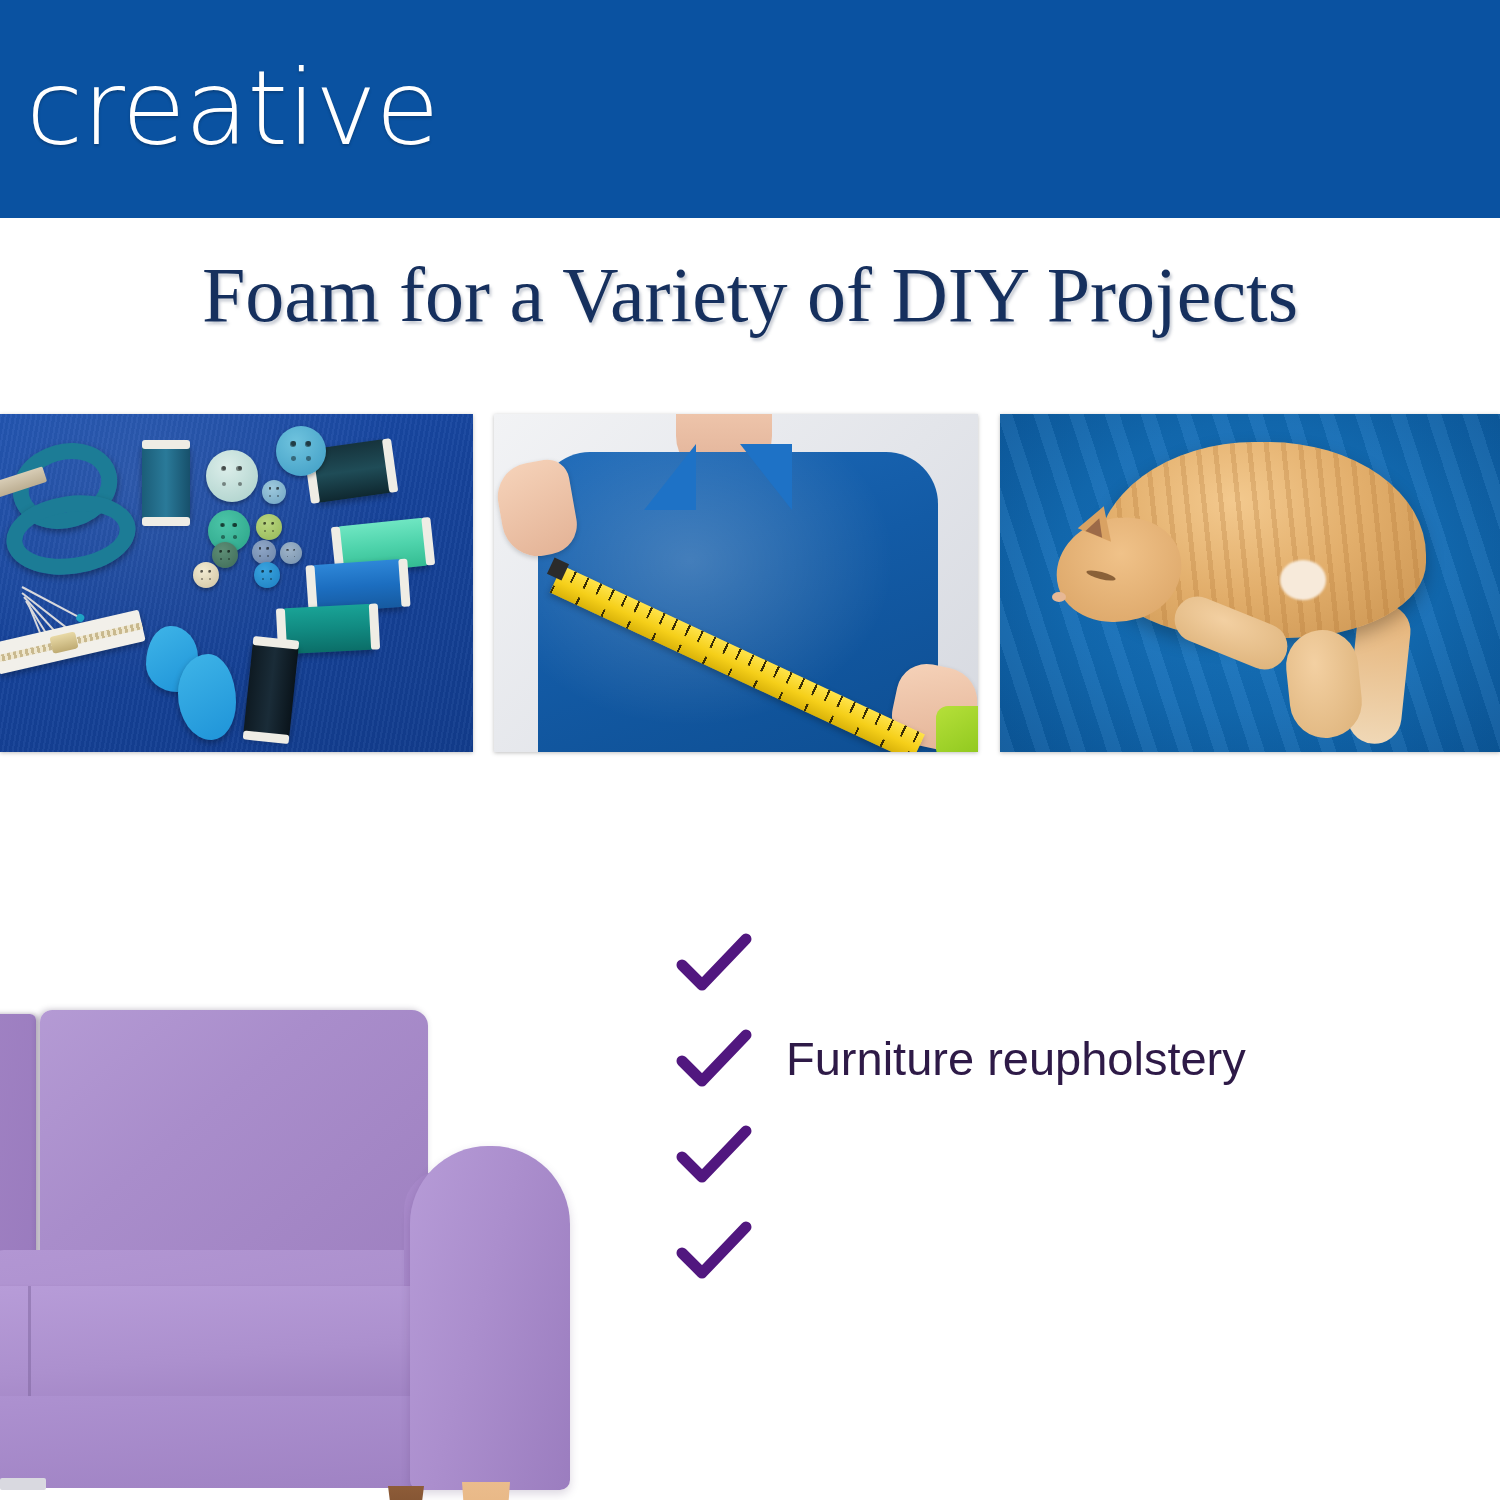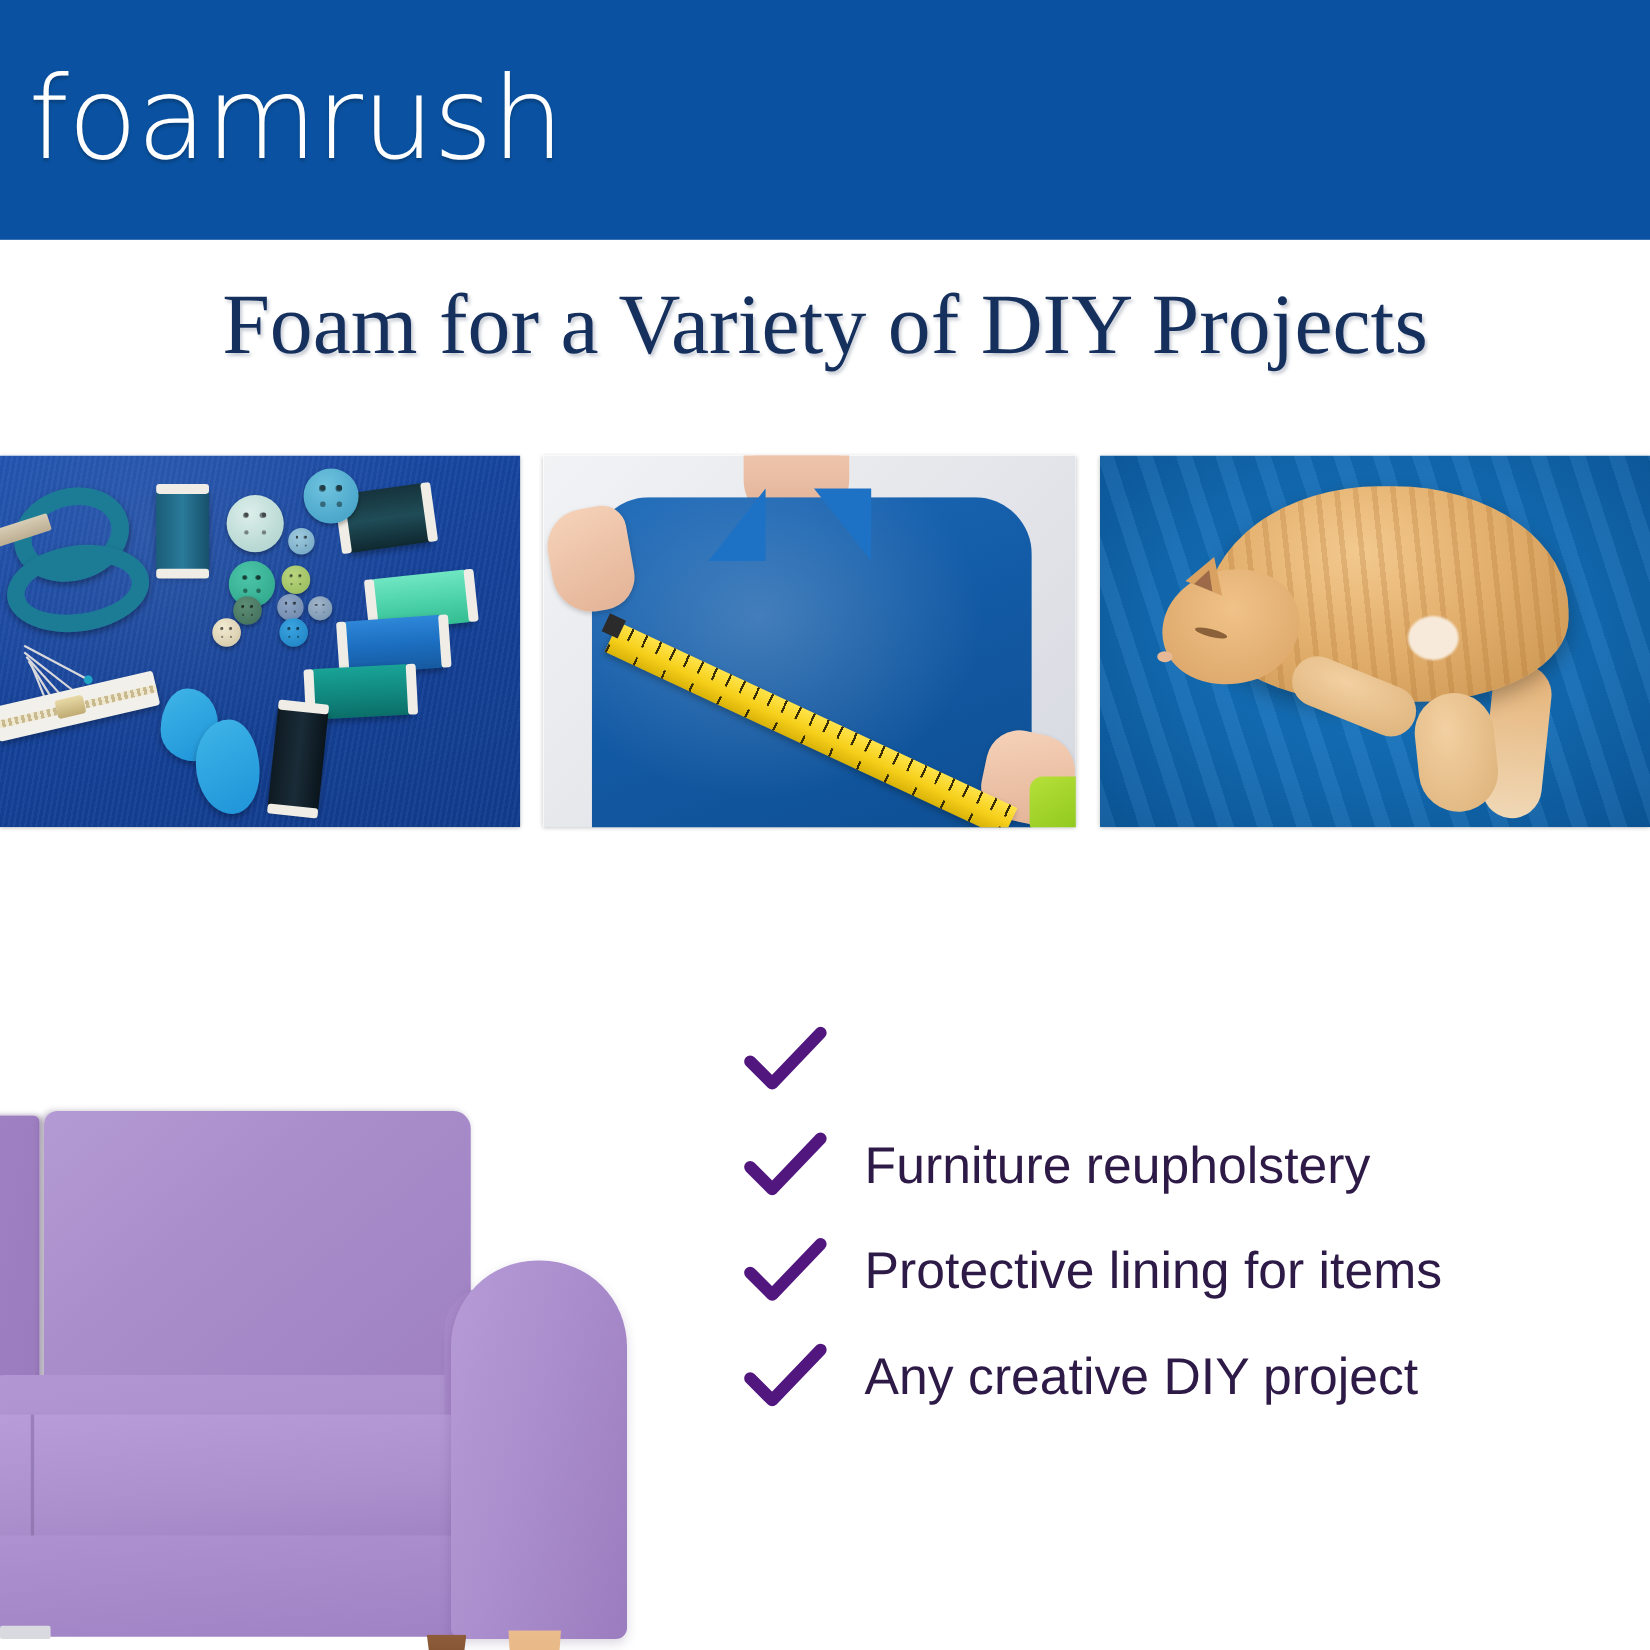--- a/index.html
+++ b/index.html
@@ -457,21 +457,21 @@
     font-weight: 400;
     color: #2E1A47;
     white-space: nowrap;
     padding-left: 30px;
   }
 </style>
 </head>
 <body>
 
 <div id="brand-banner">
-  <div id="brand-logo">foamrush</div>
+  <div id="brand-logo">creative</div>
 </div>
 
 <div id="headline">Foam for a Variety of DIY Projects</div>
 
 <div id="photo-strip">
 
   <div class="photo" id="photo-sewing">
     <div class="bg"></div>
 
     <div class="scissor-handle" style="left:12px; top:30px; width:74px; height:52px; transform:rotate(-16deg);"></div>
@@ -665,25 +665,23 @@
     </span>
     <span class="benefit-label">Furniture reupholstery</span>
   </div>
 
   <div class="benefit-row">
     <span class="check-icon">
       <svg width="76" height="60" viewBox="0 0 76 60">
         <path d="M6 32 L26 52 L70 6" fill="none" stroke="#51177F" stroke-width="11" stroke-linecap="round" stroke-linejoin="round"></path>
       </svg>
     </span>
-    <span class="benefit-label">Protective lining for items</span>
   </div>
 
 
   <div class="benefit-row">
     <span class="check-icon">
       <svg width="76" height="60" viewBox="0 0 76 60">
         <path d="M6 32 L26 52 L70 6" fill="none" stroke="#51177F" stroke-width="11" stroke-linecap="round" stroke-linejoin="round"></path>
       </svg>
     </span>
-    <span class="benefit-label">Any creative DIY project</span>
   </div>
 </div>
 
 </body></html>

